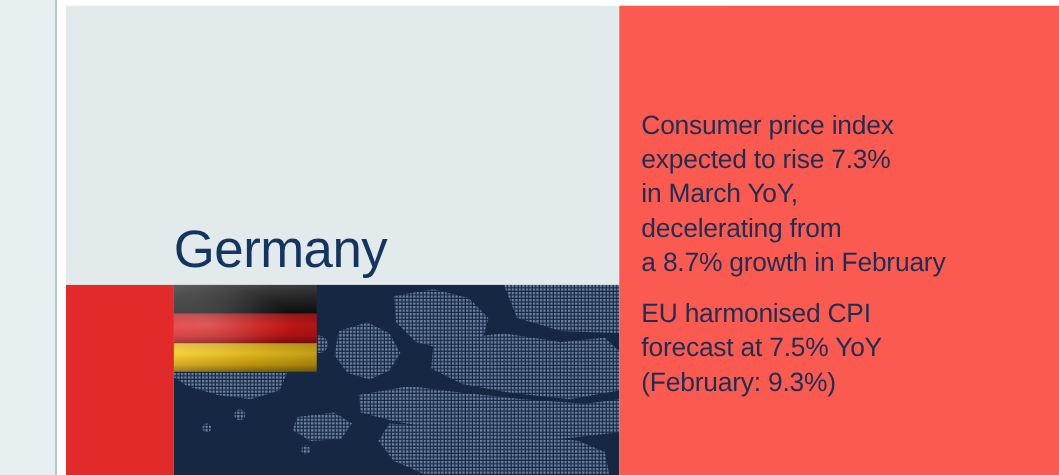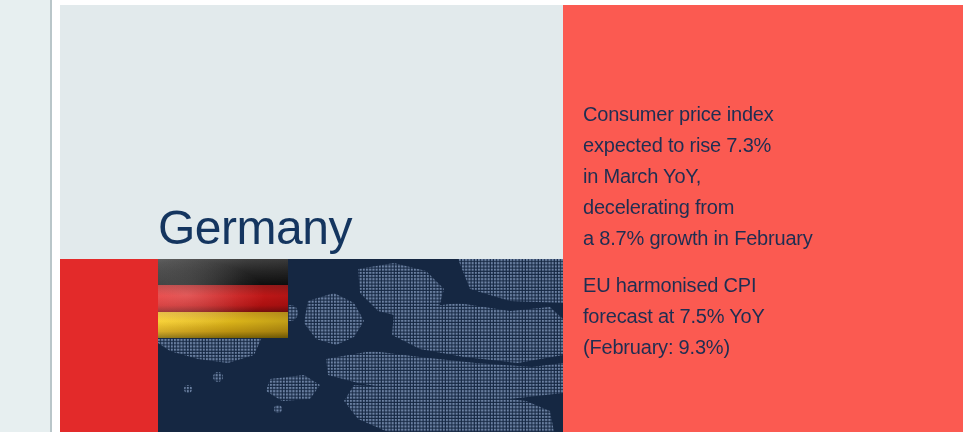--- a/index.html
+++ b/index.html
@@ -84,21 +84,21 @@
   .panel-coral {
     position:absolute; left:503px; top:0;
     width:400px; height:427px;
     background:#FB5A51;
   }
 
   .copy {
     position:absolute; left:20px; top:94px;
     width:372px;
     color:#1E2E52;
-    font-size:20px;
+    font-size:24px;
     line-height:31px;
     font-weight:400;
     letter-spacing:-0.2px;
   }
   .copy p + p { margin-top:16px; }
   .copy p { white-space:pre-line; }
 </style>
 </head>
 <body>
 

